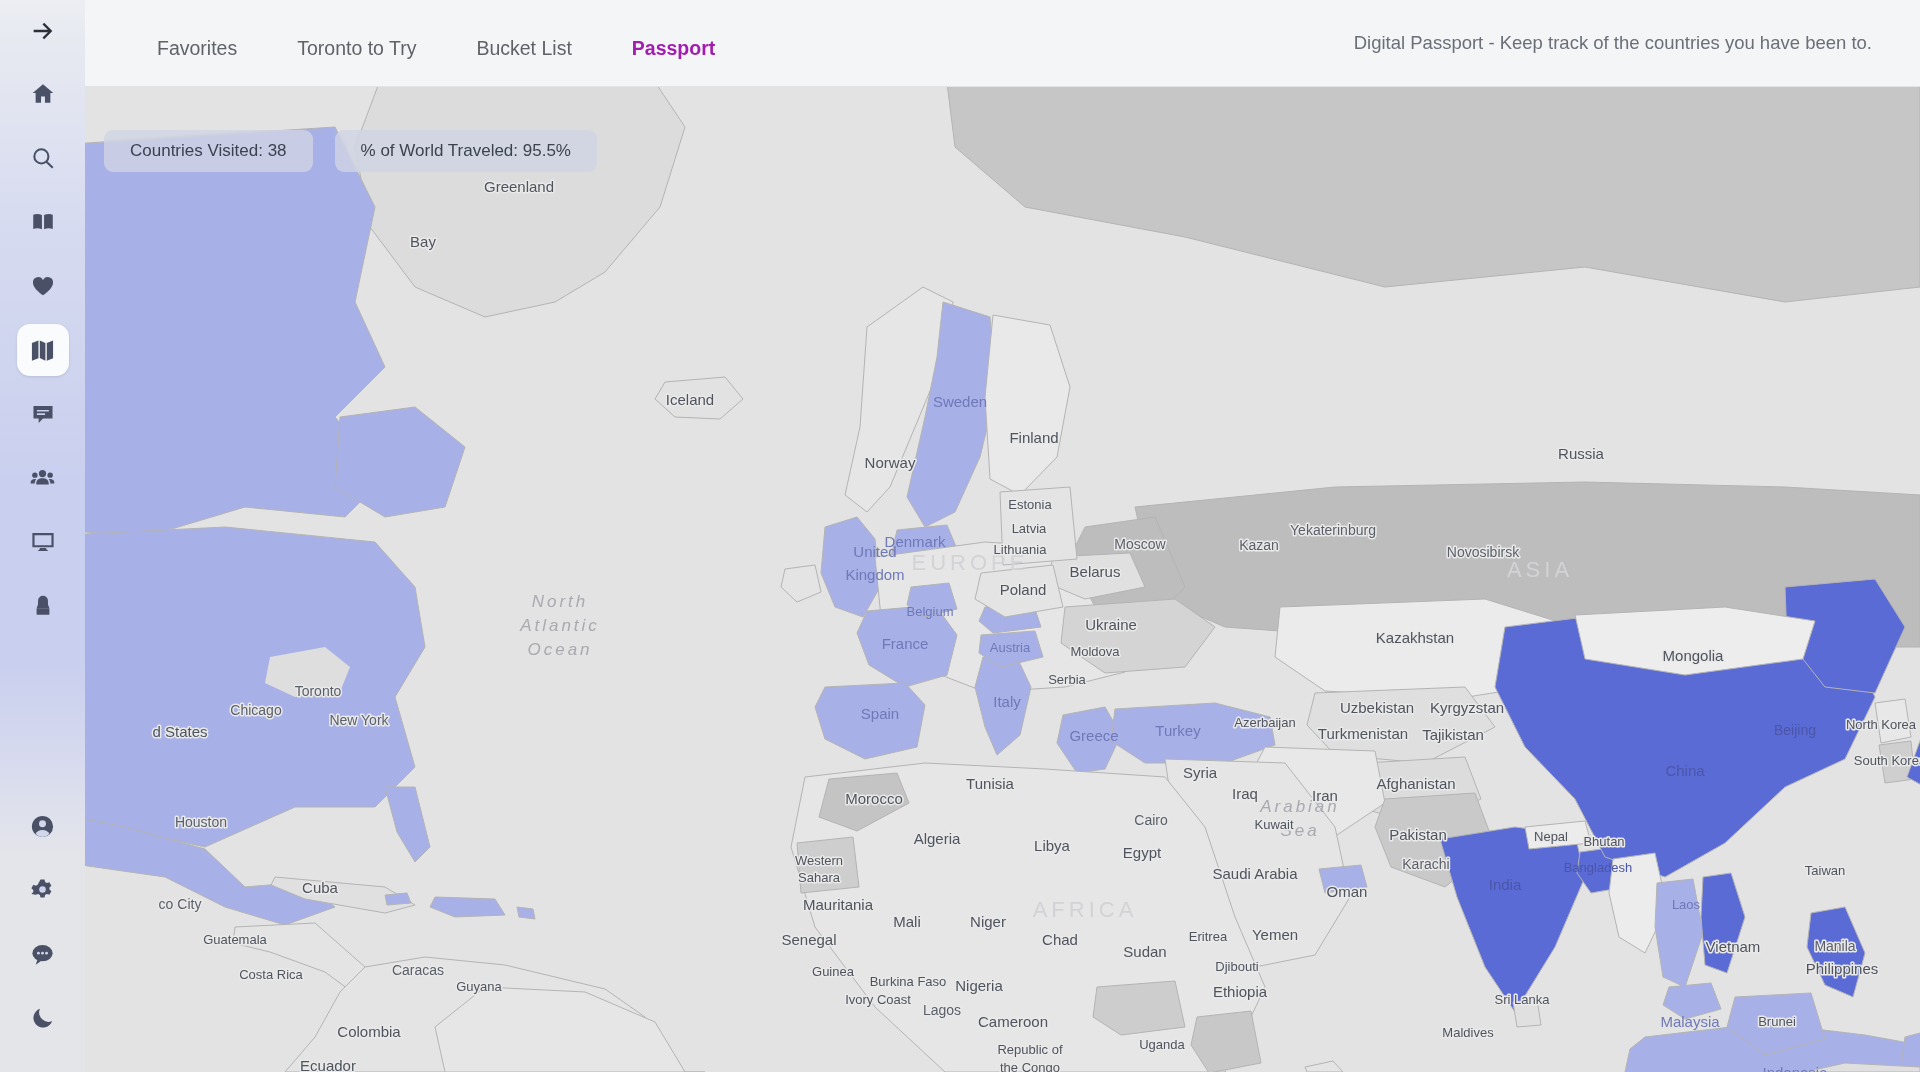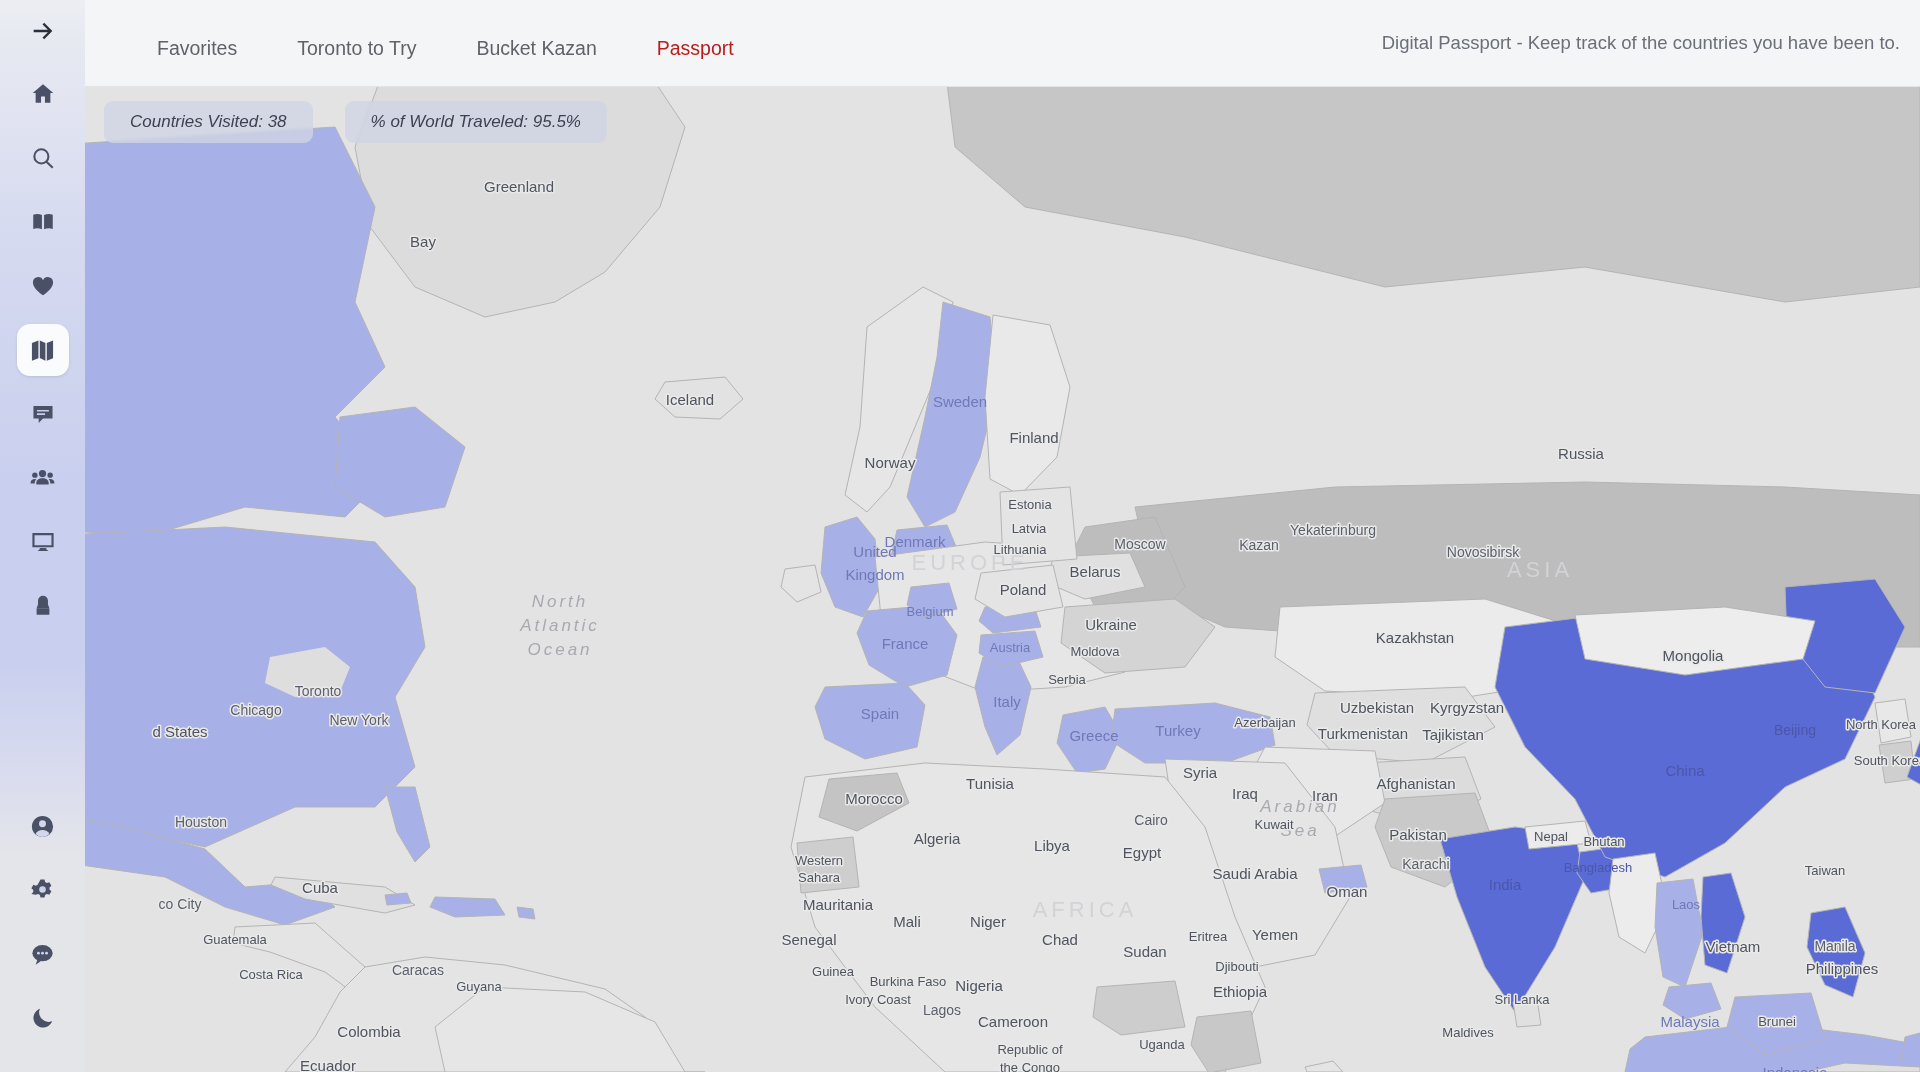--- a/index.html
+++ b/index.html
@@ -39,38 +39,38 @@
     background: #f4f5f7;
     border-bottom: 1px solid #e2e4e8;
     display: flex; align-items: center;
     z-index: 20;
   }
   #nav { display:flex; align-items:center; padding-left: 42px; gap: 0; margin-top: 10px; }
   .nav-tab {
     font-size: 19.5px; color: #5f6368; cursor: pointer;
     padding: 6px 30px; white-space: nowrap;
   }
-  .nav-tab.active { color: #b91c1c; font-weight: 400; }
+  .nav-tab.active { color: #a21caf; font-weight: 700; }
   #tagline {
-    margin-left: auto; padding-right: 20px;
+    margin-left: auto; padding-right: 48px;
     font-size: 18.5px; color: #6a6f78; white-space: nowrap;
   }
 
   
   #map-area {
     position: absolute; left: 85px; top: 87px;
     width: 1835px; height: 985px;
     background: #e3e3e3; overflow: hidden;
   }
   #map-svg { position:absolute; left:0; top:0; width: 1835px; height: 985px; display:block; }
 
   
   #stats {
-    position: absolute; left: 104px; top: 101px;
-    display: flex; gap: 32px; z-index: 25; font-style: italic;
+    position: absolute; left: 104px; top: 130px;
+    display: flex; gap: 22px; z-index: 25;
   }
   .stat-pill {
     background: rgba(208,212,228,0.80);
     border-radius: 9px;
     padding: 11px 26px;
     font-size: 17px; color: #3c4250;
     white-space: nowrap; cursor: pointer;
     backdrop-filter: blur(1px);
   }
 
@@ -183,21 +183,21 @@
             <path d="M20.5 14.8A8.6 8.6 0 0 1 9.2 3.5a8.9 8.9 0 1 0 11.3 11.3z"></path>
           </svg>
       </div>
     </div>
   </div>
 
   <div id="header">
     <div id="nav">
       <div class="nav-tab">Favorites</div>
       <div class="nav-tab">Toronto to Try</div>
-      <div class="nav-tab">Bucket Kazan</div>
+      <div class="nav-tab">Bucket List</div>
       <div class="nav-tab active">Passport</div>
     </div>
     <div id="tagline">Digital Passport - Keep track of the countries you have been to.</div>
   </div>
 
   <div id="map-area">
     <svg id="map-svg" viewBox="0 0 1835 985" preserveAspectRatio="xMidYMid slice">
       <rect x="0" y="0" width="1835" height="985" fill="#e3e3e3"></rect>
 
       <g id="landmasses" stroke="#b4b4b4" stroke-width="1">

